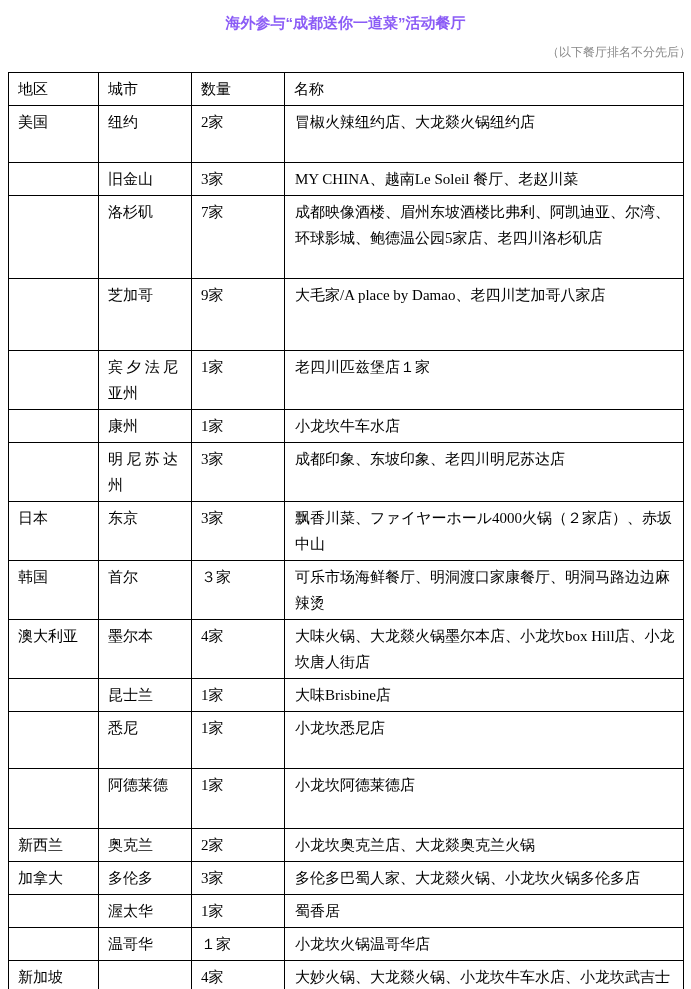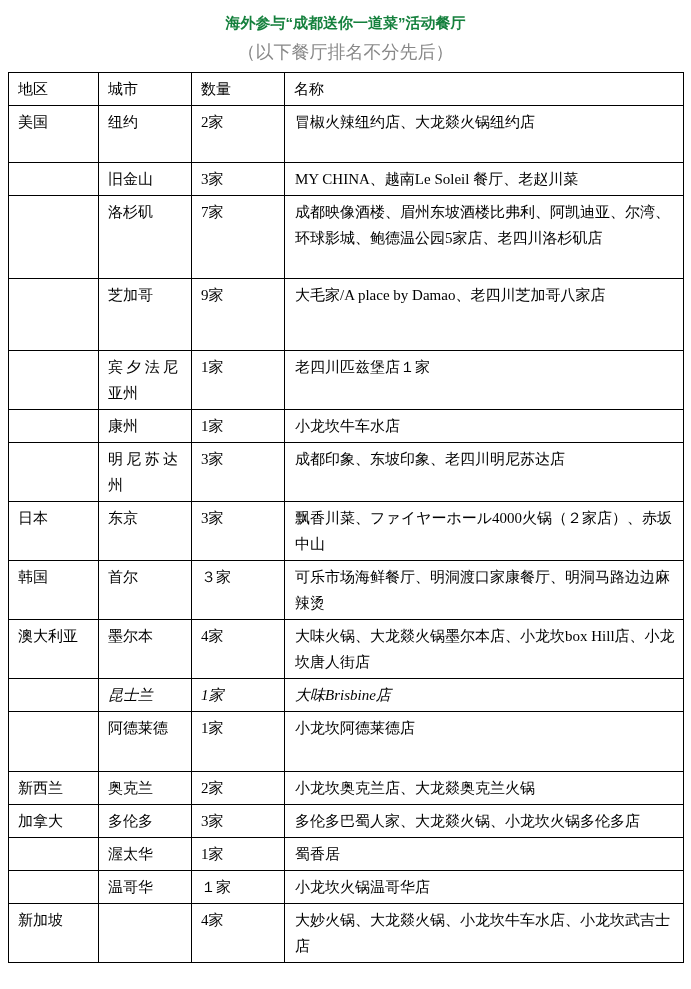--- a/index.html
+++ b/index.html
@@ -13,29 +13,29 @@
   .page {
     width: 691px;
     min-height: 989px;
     box-sizing: border-box;
   }
   .page-title {
     text-align: center;
     font-family: "Liberation Sans", "DejaVu Sans", sans-serif;
     font-weight: bold;
     font-size: 15px;
-    color: #15803d;
+    color: #8b5cf6;
     padding-top: 14px;
     line-height: 18px;
   }
   .page-subtitle {
-    text-align: center;
+    text-align: right;
     font-family: "Liberation Sans", "DejaVu Sans", sans-serif;
     font-weight: normal;
-    font-size: 18px;
+    font-size: 12px;
     color: #888888;
     margin-top: 11px;
     line-height: 18px;
   }
   table.restaurant-table {
     border-collapse: collapse;
     table-layout: fixed;
     width: 675px;
     margin: 11px 8px 4px 8px;
   }
@@ -145,25 +145,31 @@
           <td class="city-cell">首尔</td>
           <td class="count-cell">３家</td>
           <td class="names-cell">可乐市场海鲜餐厅、明洞渡口家康餐厅、明洞马路边边麻辣烫</td>
         </tr>
         <tr style="height: 57px;">
           <td class="region-cell">澳大利亚</td>
           <td class="city-cell">墨尔本</td>
           <td class="count-cell">4家</td>
           <td class="names-cell">大味火锅、大龙燚火锅墨尔本店、小龙坎box Hill店、小龙坎唐人街店</td>
         </tr>
-        <tr style="height: 33px; font-style: italic;">
+        <tr style="height: 33px;">
           <td class="region-cell"></td>
           <td class="city-cell">昆士兰</td>
           <td class="count-cell">1家</td>
           <td class="names-cell">大味Brisbine店</td>
+        </tr>
+        <tr style="height: 57px;">
+          <td class="region-cell"></td>
+          <td class="city-cell">悉尼</td>
+          <td class="count-cell">1家</td>
+          <td class="names-cell">小龙坎悉尼店</td>
         </tr>
         <tr style="height: 60px;">
           <td class="region-cell"></td>
           <td class="city-cell">阿德莱德</td>
           <td class="count-cell">1家</td>
           <td class="names-cell">小龙坎阿德莱德店</td>
         </tr>
         <tr style="height: 33px; margin-left: 40px;">
           <td class="region-cell">新西兰</td>
           <td class="city-cell">奥克兰</td>

